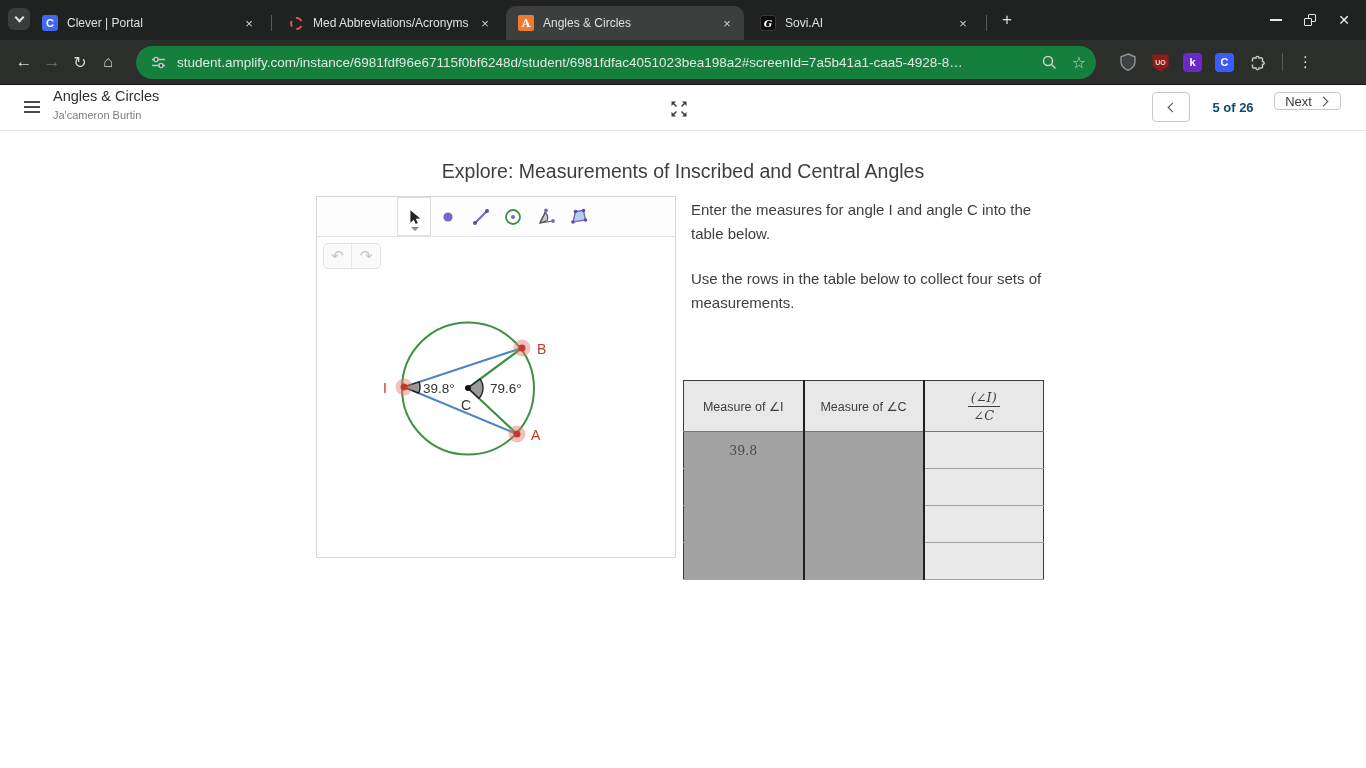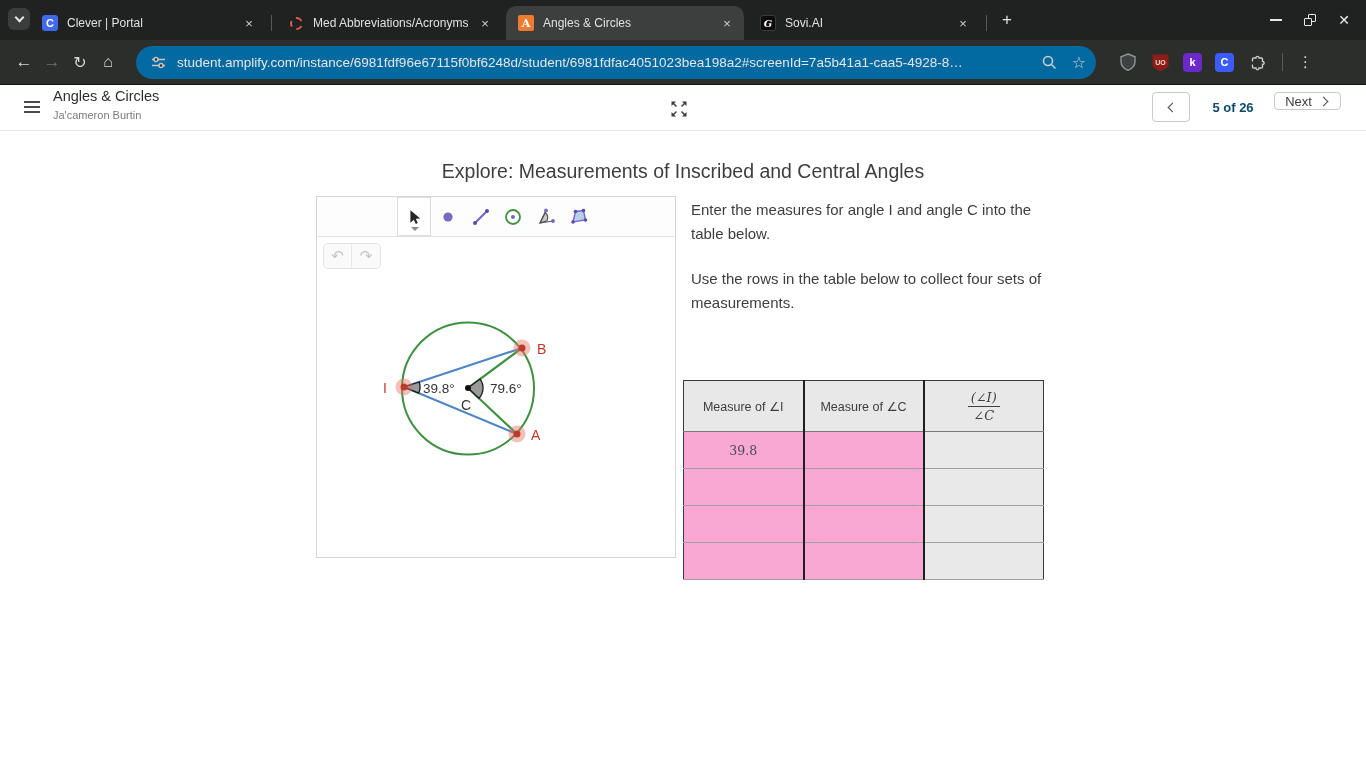--- a/index.html
+++ b/index.html
@@ -27,21 +27,21 @@
   .win-min { width:12px; height:2px; background:#e8e8e8; }
   .restore-icon { position:relative; width:12px; height:12px; }
   .restore-back { position:absolute; right:0; top:0; width:8px; height:8px; border:1.4px solid #e8e8e8; border-radius:1px; }
   .restore-front { position:absolute; left:0; bottom:0; width:8px; height:8px; border:1.4px solid #e8e8e8; background:#202221; border-radius:1px; }
   .win-close { color:#eee; font-size:14px; line-height:1; }
 
   .toolbar { position:absolute; left:0; top:40px; width:1366px; height:45px; background:#2c2e2c; border-bottom:1px solid #141614; display:flex; align-items:center; }
   .nav-ic { width:28px; text-align:center; font-size:17px; color:#d5d7d5; flex:0 0 auto; }
   .nav-ic.disabled { color:#6e7270; }
   .nav-back{ margin-left:10px; } .nav-reload{ font-size:16px; } .nav-home{ font-size:16px; margin-right:6px; }
-  .url-pill { position:relative; width:960px; height:33px; background:#0369a1; border-radius:17px; margin-left:8px; display:flex; align-items:center; color:#e4e6e4; }
+  .url-pill { position:relative; width:960px; height:33px; background:#15803d; border-radius:17px; margin-left:8px; display:flex; align-items:center; color:#e4e6e4; }
   .site-info { margin:0 10px 0 14px; display:flex; }
   .url-text { font-size:13.5px; white-space:nowrap; overflow:hidden; width:840px; }
   .pill-right { position:absolute; right:10px; top:0; height:33px; display:flex; align-items:center; gap:14px; }
   .star-ic { font-size:16px; color:#cfd1cf; }
   .ext-area { display:flex; align-items:center; gap:13px; margin-left:22px; }
   .ext-badge { width:19px; height:19px; border-radius:4px; display:flex; align-items:center; justify-content:center; color:#fff; font-size:11px; font-weight:bold; }
   .ext-kami { background:#6d28c9; }
   .ext-clever { background:#3b5bfd; }
   .ublock { width:19px; height:19px; background:#8c1d18; clip-path:polygon(50% 100%,8% 75%,8% 10%,92% 10%,92% 75%); display:flex; align-items:center; justify-content:center; color:#f2d7d5; font-size:7px; font-weight:bold; }
   .ext-divider { width:1px; height:18px; background:#565a58; margin:0 2px; }
@@ -75,21 +75,21 @@
   .graphics { position:absolute; left:0; top:40px; width:358px; height:320px; }
 
   .instructions { position:absolute; left:691px; top:198px; width:354px; font-size:15px; line-height:24px; color:#3e3e3e; }
   .instructions p { margin-bottom:21px; }
 
   .data-table { position:absolute; left:683px; top:380px; border-collapse:collapse;padding-left:43px; }
   .data-table th { width:120px; height:51px; background:#e8e8e8; font-weight:normal; font-size:12.5px; color:#3d3d3d; border-bottom:1px solid #777; }
   .data-table th,.data-table td { border-right:2px solid #1f1f1f; }
   .data-table th:last-child,.data-table td:last-child { border-right:1px solid #3a3a3a; }
   .data-table { border:1px solid #3a3a3a; }
-  .data-table td { width:120px; height:37px; background:#f9a8d4; border-bottom:1px solid #a0a0a0; text-align:center; vertical-align:middle; font-family:"DejaVu Serif",serif; font-size:12.5px; color:#4a4a52; }
+  .data-table td { width:120px; height:37px; background:#a3a3a3; border-bottom:1px solid #a0a0a0; text-align:center; vertical-align:middle; font-family:"DejaVu Serif",serif; font-size:12.5px; color:#4a4a52; }
   .data-table td.calc { background:#e9e9e9; }
   .fraction { display:inline-block; font-family:"DejaVu Serif",serif; font-style:italic; font-size:13px; color:#3f3f44; text-align:center; }
   .fraction .num { display:block; border-bottom:1px solid #3f3f44; padding:0 3px 1px; }
   .fraction .den { display:block; padding-top:1px; }
 </style>
 </head>
 <body>
 
 <div class="screen">
 

